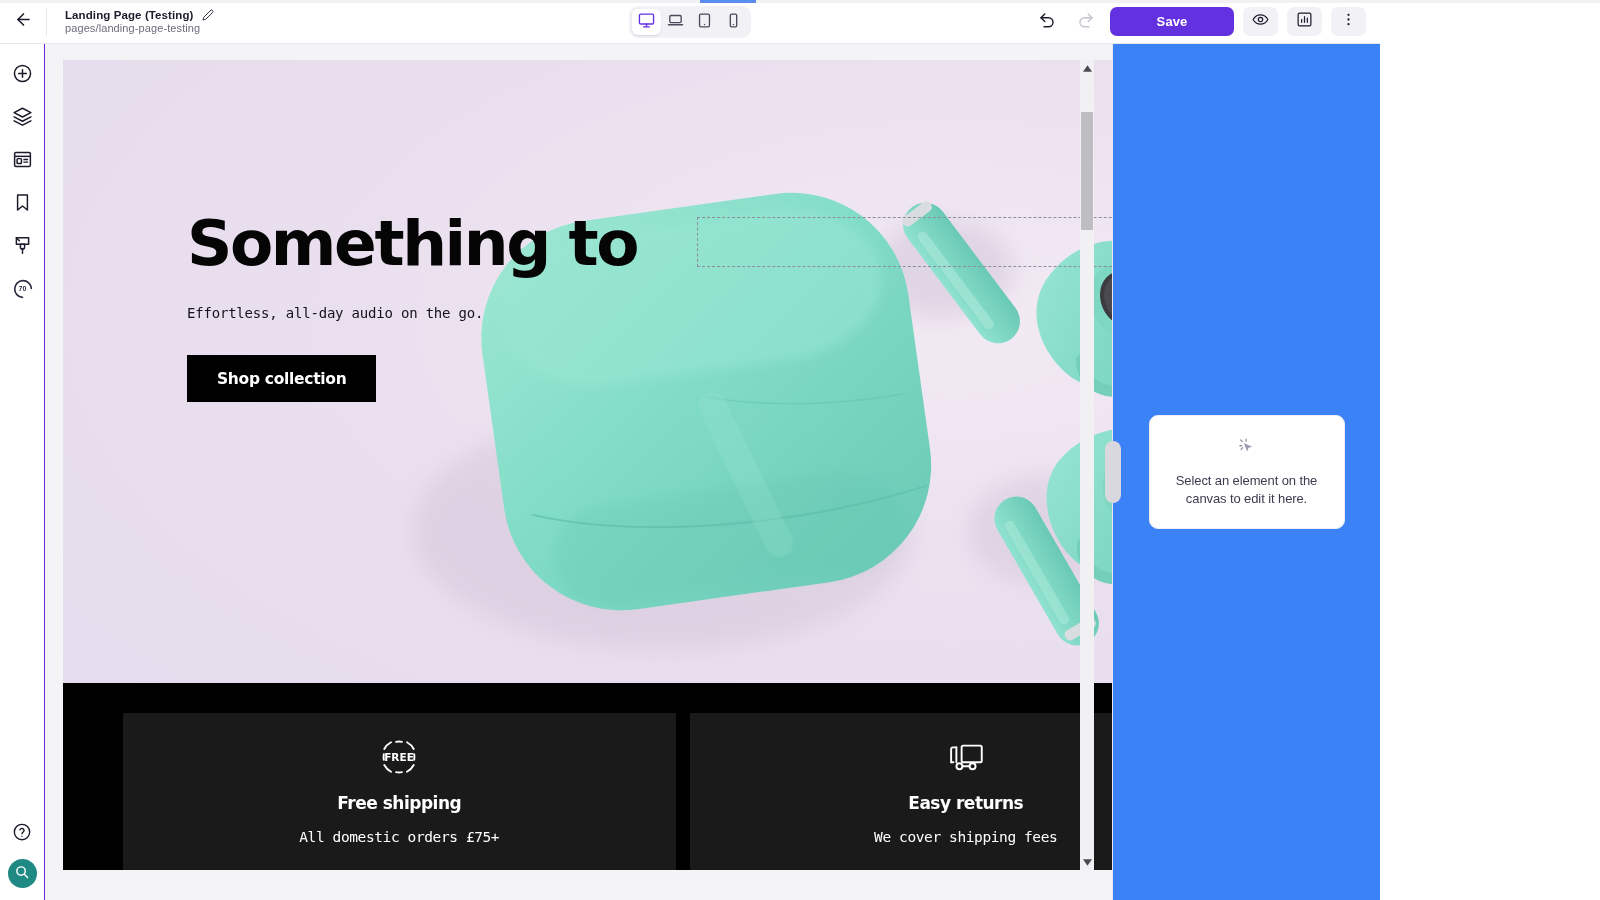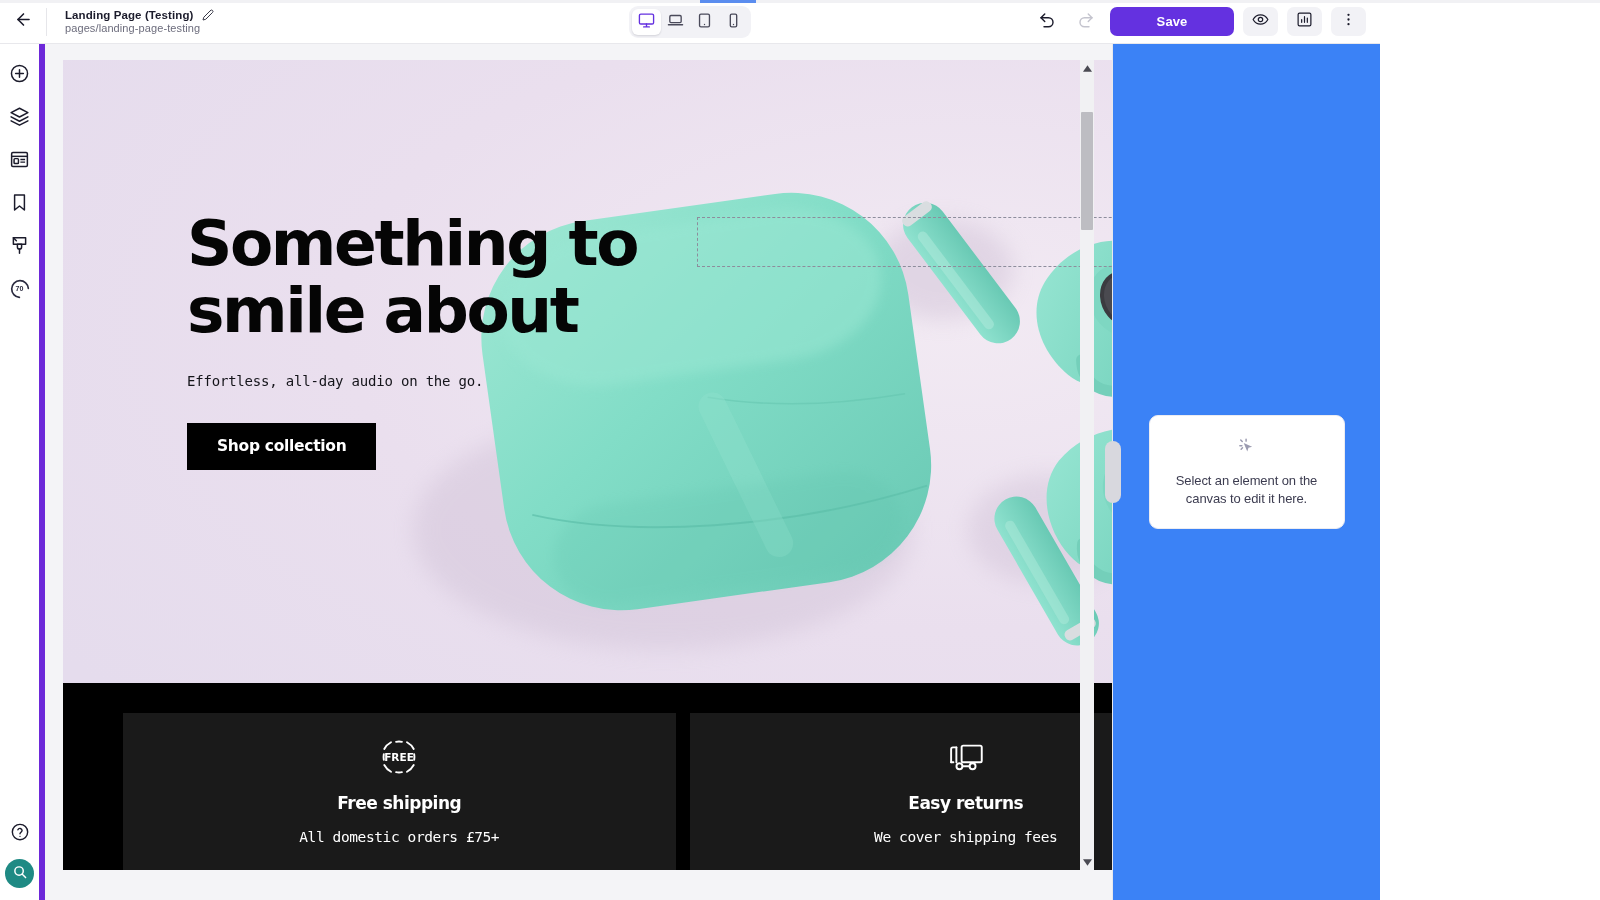--- a/index.html
+++ b/index.html
@@ -60,21 +60,21 @@
     width:124px; height:29px; border-radius:7px; background:#6431e0; color:#fff;
     font-size:13px; font-weight:700; display:flex; align-items:center; justify-content:center;
     cursor:pointer; border:none; font-family:"Liberation Sans", sans-serif; letter-spacing:.1px;
   }
 
   
   .body { flex:1; display:flex; min-height:0; }
 
   
   .rail {
-    width:45px; flex:0 0 45px; background:#fff; border-right:6px solid #6d28d9;
+    width:45px; flex:0 0 45px; background:#fff; border-right:1px solid #6d28d9;
     display:flex; flex-direction:column; align-items:center; padding-top:14px; padding-bottom:12px;
   }
   .rail-item {
     width:34px; height:34px; margin-bottom:9px; border-radius:8px;
     display:flex; align-items:center; justify-content:center; cursor:pointer; color:#1b1b2b;
   }
   .rail-spacer { flex:1; }
   .rail-help { width:34px; height:34px; display:flex; align-items:center; justify-content:center; cursor:pointer; color:#1b1b2b; margin-bottom:8px; }
   .rail-search {
     width:29px; height:29px; border-radius:50%; background:#1f8a84; color:#fff;
@@ -428,21 +428,20 @@
                 <path d="M645 338c58 18 120 26 196 24" stroke="#5fc0ab" stroke-width="1.6" fill="none" opacity="0.45"></path>
                 <rect x="658" y="330" width="28" height="180" rx="14" fill="#8ee0cc" opacity="0.45" transform="rotate(-18 672 420)"></rect>
                 <rect x="470" y="430" width="350" height="100" rx="60" fill="#5cbfa9" opacity="0.18" filter="url(#soft2)"></rect>
               </g>
             </svg>
           </div>
 
           <div class="hero-copy">
             <h1 class="hero-h1">
               <span>Something to</span><br>
-              <span>smile about</span>
             </h1>
             <p class="hero-sub">Effortless, all-day audio on the go.</p>
             <button class="hero-cta">Shop collection</button>
           </div>
 
           <div class="drop-zone"></div>
         </section>
 
         <section class="features">
 

